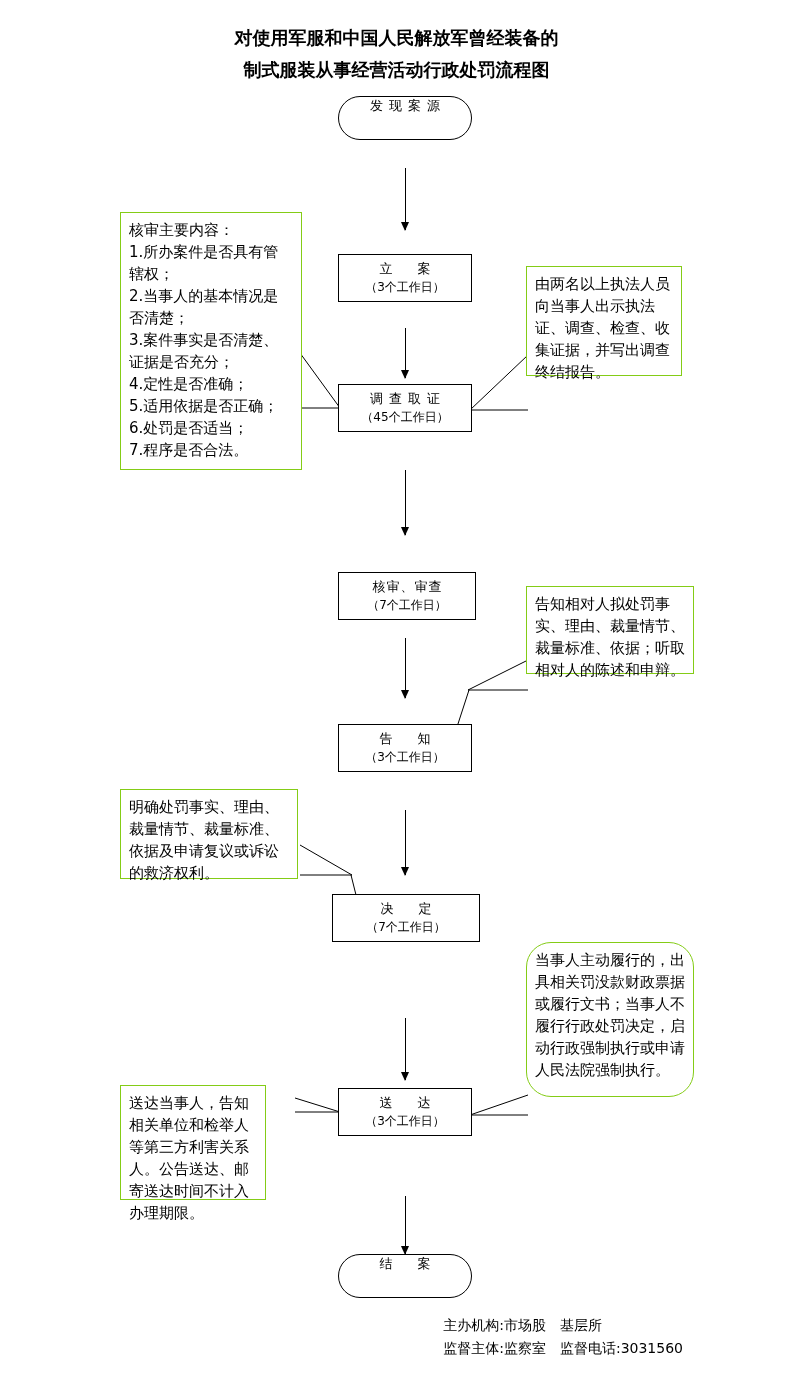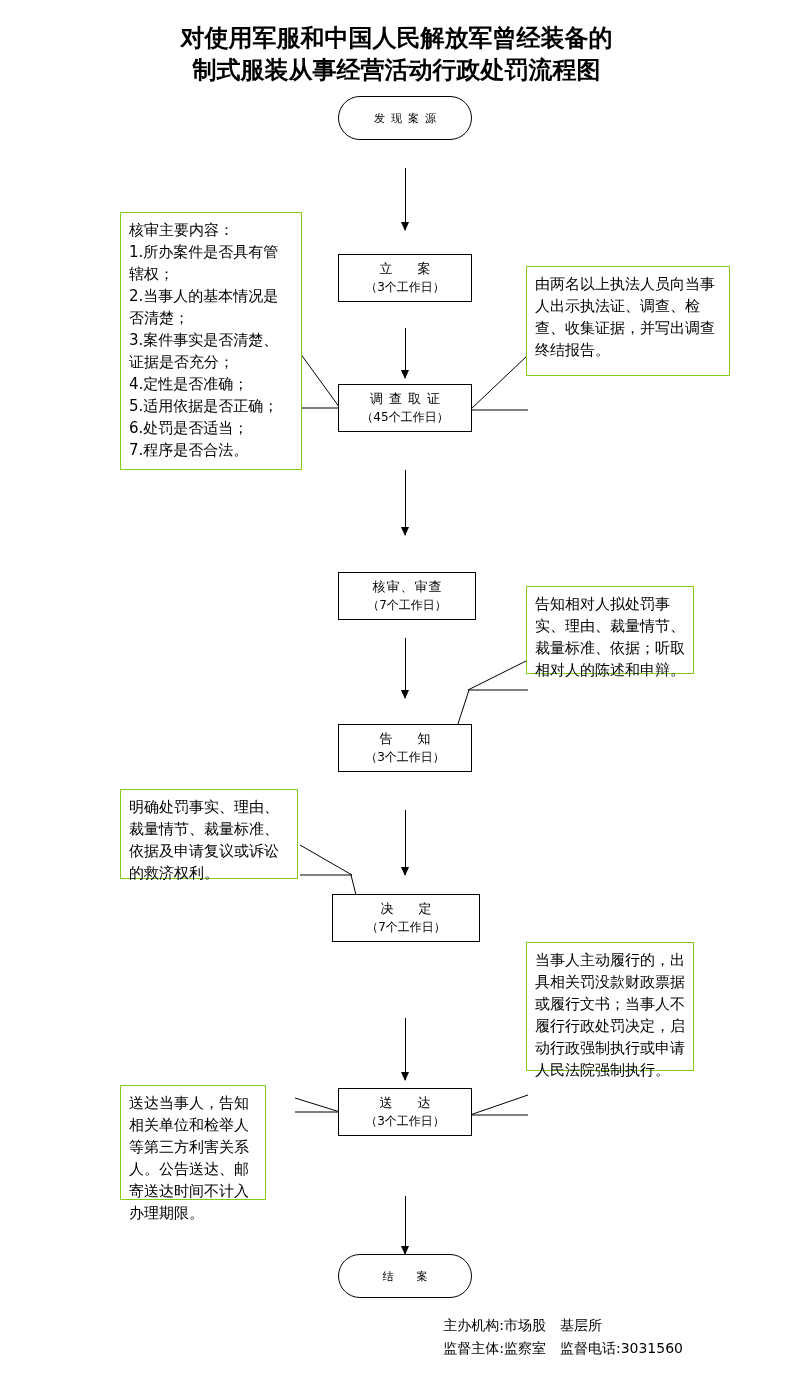--- a/index.html
+++ b/index.html
@@ -15,21 +15,21 @@
     color: #000000;
     overflow: hidden;
   }
 
   .title {
     position: absolute;
     top: 22px;
     left: 0;
     width: 793px;
     text-align: center;
-    font-size: 24px;
+    font-size: 18px;
     font-weight: bold;
     line-height: 32px;
     letter-spacing: 0px;
   }
   .title div { white-space: nowrap; }
 
   
   .node {
     position: absolute;
     box-sizing: border-box;
@@ -45,23 +45,22 @@
   .node .l1 { letter-spacing: 6px; padding-left: 6px; }
   .node .l2 { font-size: 12px; }
 
   .terminator {
     position: absolute;
     box-sizing: border-box;
     border: 1px solid #000;
     background: #fff;
     border-radius: 22px;
     display: flex;
-    align-items: center;
     justify-content: center;
-    font-size: 11px;
+    font-size: 13px;
   }
   .terminator span { letter-spacing: 6px; padding-left: 6px; }
 
   
   .note {
     position: absolute;
     box-sizing: border-box;
     border: 1px solid #84cc16;
     background: #fff;
     font-size: 15px;
@@ -192,26 +191,26 @@
 
 <div class="note" style="left:120px; top:212px; width:182px; height:258px;">核审主要内容：
 1.所办案件是否具有管辖权；
 2.当事人的基本情况是否清楚；
 3.案件事实是否清楚、证据是否充分；
 4.定性是否准确；
 5.适用依据是否正确；
 6.处罚是否适当；
 7.程序是否合法。</div>
 
-<div class="note" style="left:526px; top:266px; width:204px; height:110px;">由两名以上执法人员向当事人出示执法证、调查、检查、收集证据，并写出调查终结报告。</div>
+<div class="note" style="left:526px; top:266px; width:156px; height:110px;">由两名以上执法人员向当事人出示执法证、调查、检查、收集证据，并写出调查终结报告。</div>
 
 <div class="note" style="left:526px; top:586px; width:168px; height:88px;">告知相对人拟处罚事实、理由、裁量情节、裁量标准、依据；听取相对人的陈述和申辩。</div>
 
 <div class="note" style="left:120px; top:789px; width:178px; height:90px;">明确处罚事实、理由、裁量情节、裁量标准、依据及申请复议或诉讼的救济权利。</div>
 
 <div class="note" style="left:120px; top:1085px; width:146px; height:115px;">送达当事人，告知相关单位和检举人等第三方利害关系人。公告送达、邮寄送达时间不计入办理期限。</div>
 
-<div class="note" style="left:526px; top:942px; width:168px; height:129px;">当事人主动履行的，出具相关罚没款财政票据或履行文书；当事人不履行行政处罚决定，启动行政强制执行或申请人民法院强制执行。</div>
+<div class="note" style="left:526px; top:942px; width:168px; height:155px;border-radius:25px;">当事人主动履行的，出具相关罚没款财政票据或履行文书；当事人不履行行政处罚决定，启动行政强制执行或申请人民法院强制执行。</div>
 
 <div class="footer">
   <div>主办机构:市场股　基层所</div>
   <div>监督主体:监察室　监督电话:3031560</div>
 </div>
 
 </body></html>

